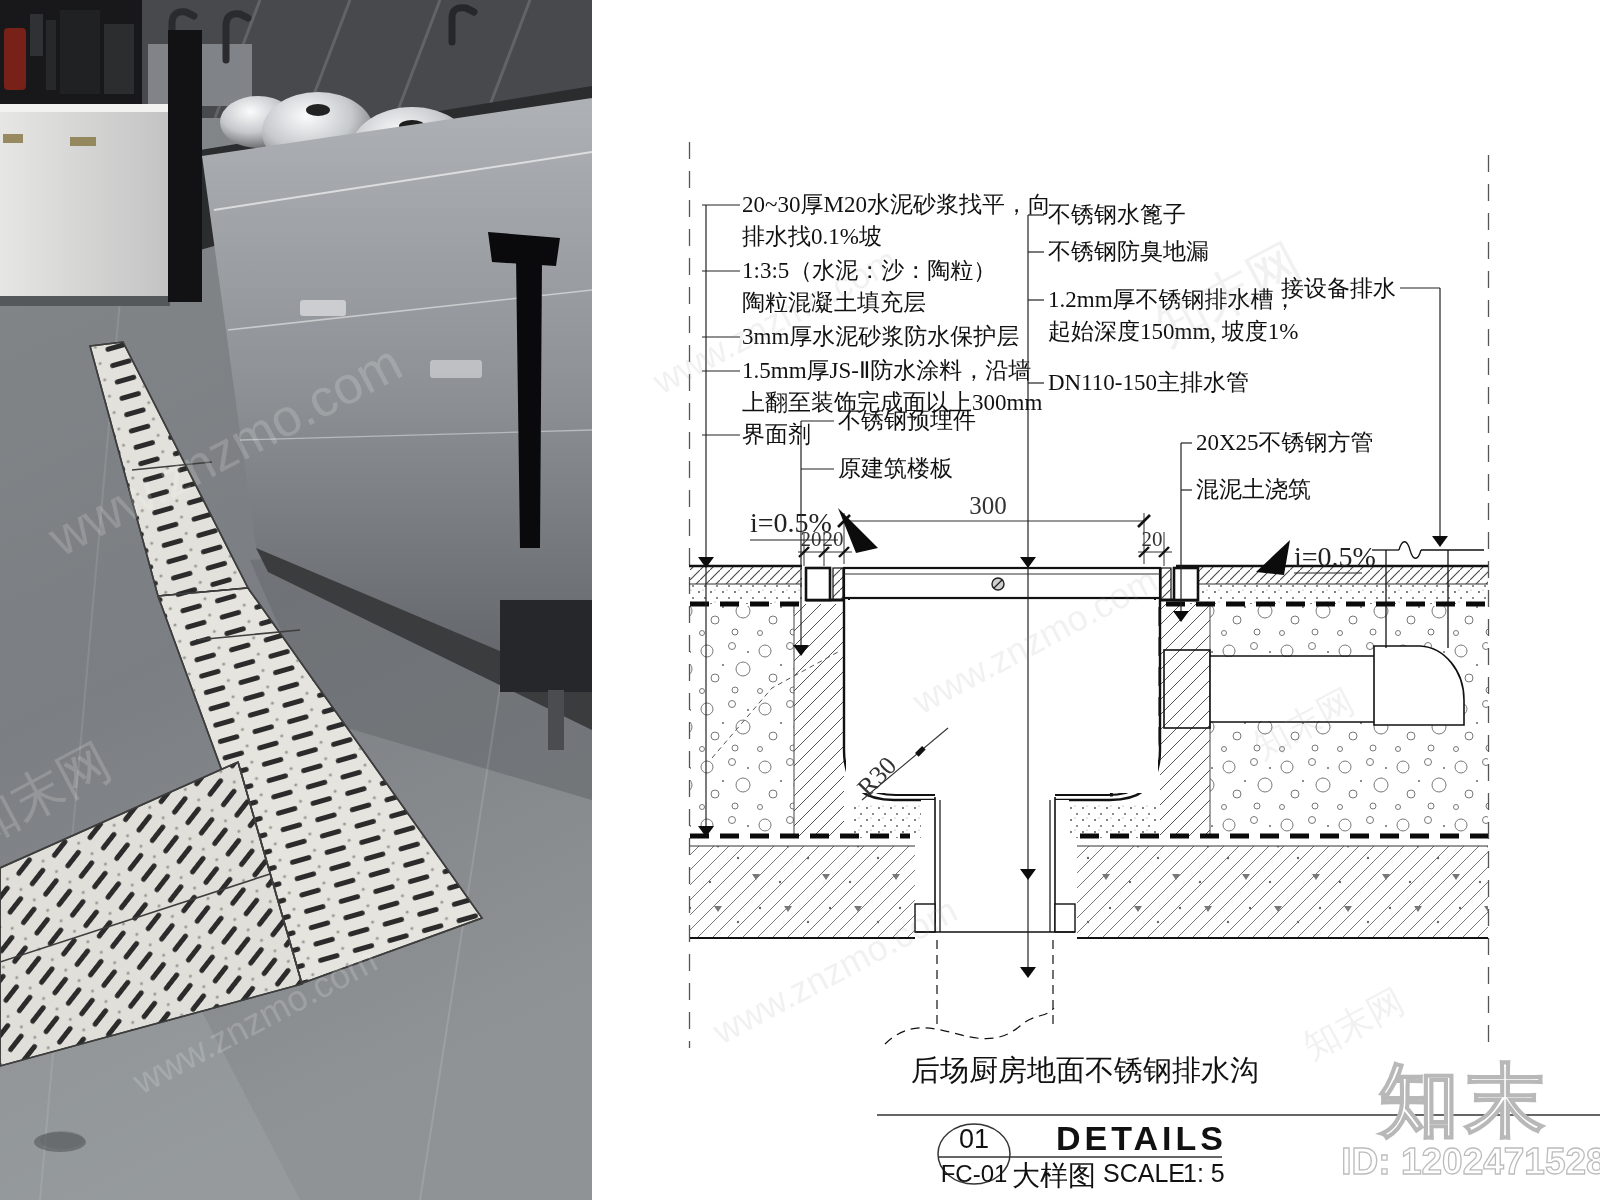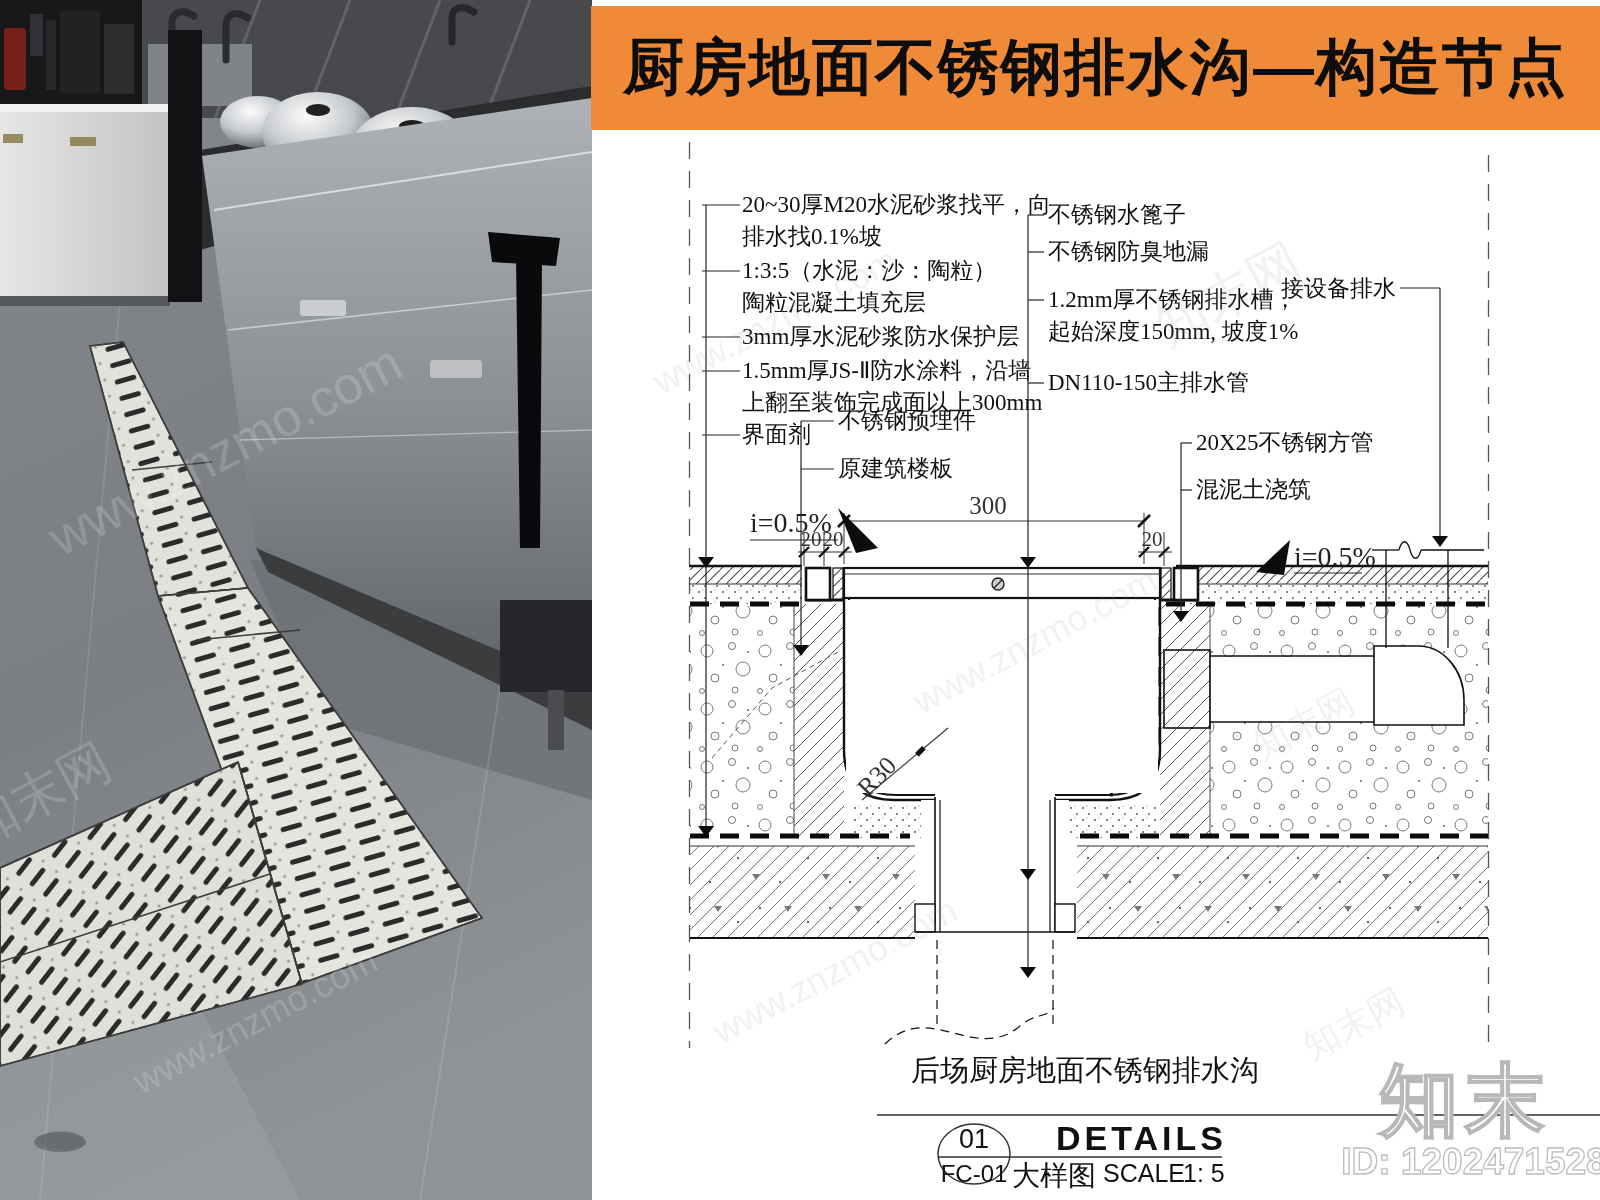--- a/index.html
+++ b/index.html
@@ -120,23 +120,20 @@
       <polygon points="0,868 238,762 302,984 0,1066" fill="url(#slotsC)"></polygon>
       <line x1="132" y1="470" x2="212" y2="462"></line>
       <line x1="196" y1="640" x2="300" y2="630"></line>
       <line x1="238" y1="762" x2="302" y2="984"></line>
       <line x1="0" y1="962" x2="270" y2="874"></line>
     </g>
     <ellipse cx="60" cy="1142" rx="26" ry="10" fill="#5f6periodic265" opacity="0.25"></ellipse>
     <ellipse cx="62" cy="1140" rx="22" ry="9" fill="#5e6164" opacity="0.35"></ellipse>
   </svg>
 
-  <div id="banner" style="background:#ef8a38">
-    <span class="t">厨房地面不锈钢排水沟—构造节点</span>
-  </div>
 
   <svg id="drawing" viewBox="590 130 1010 1070">
     <defs>
       <pattern id="tileH" width="10" height="10" patternUnits="userSpaceOnUse">
         <path d="M0,10 L10,0" stroke="#444" stroke-width="1.1" fill="none"></path>
       </pattern>
       <pattern id="bandH" width="15" height="15" patternUnits="userSpaceOnUse">
         <path d="M0,15 L15,0" stroke="#555" stroke-width="1" fill="none"></path>
       </pattern>
       <pattern id="slabH" width="15" height="15" patternUnits="userSpaceOnUse">

